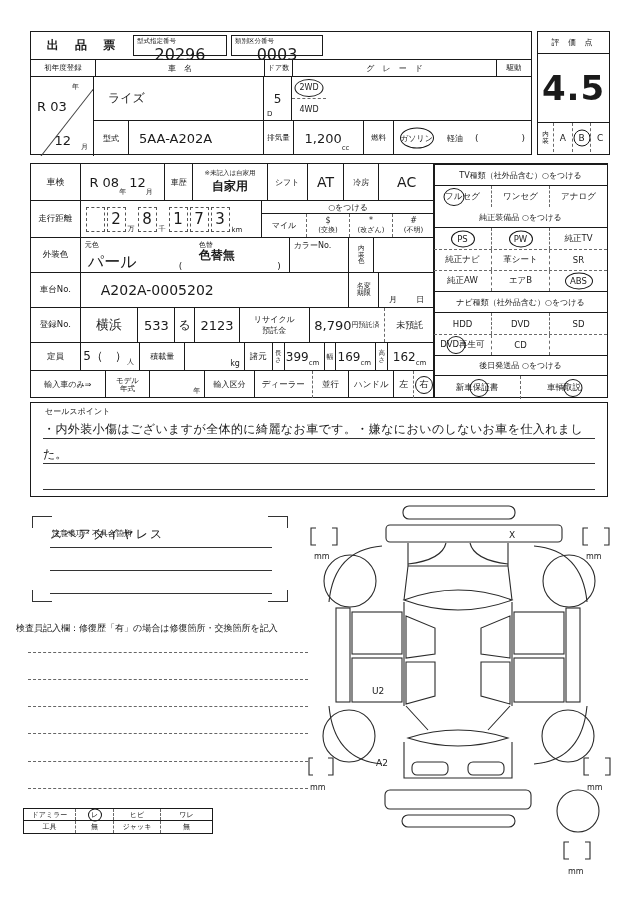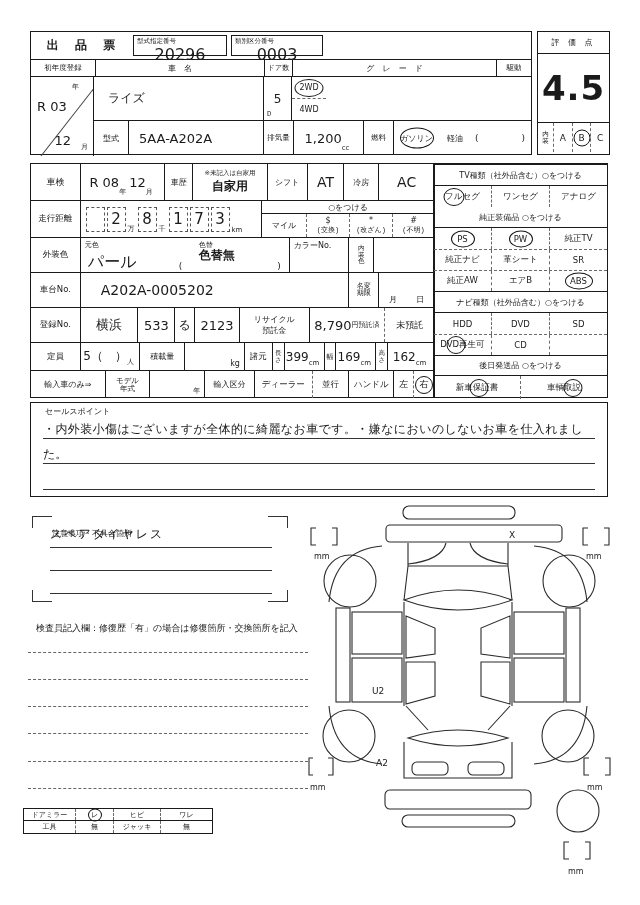--- a/index.html
+++ b/index.html
@@ -9,21 +9,21 @@
   .page{ position:relative; width:640px; height:905px; background:#fff; overflow:hidden; }
   .abs{ position:absolute; }
   .row{ display:flex; }
   .c{ display:flex; align-items:center; justify-content:center; position:relative; text-align:center; }
   .col{ display:flex; flex-direction:column; }
   .b15{ border:1.5px solid var(--ink); }
   .br{ border-right:1px solid var(--ink); }
   .bb{ border-bottom:1px solid var(--ink); }
   .brd{ border-right:1px dashed var(--dash); }
   .bbd{ border-bottom:1px dashed var(--dash); }
-  .f6{ font-size:6.5px; } .f7{ font-size:7px;font-family:Liberation Mono, monospace; } .f75{ font-size:7.5px; }
+  .f6{ font-size:6.5px; } .f7{ font-size:7px; } .f75{ font-size:7.5px; }
   .f8{ font-size:8px; } .f85{ font-size:8.5px; } .f9{ font-size:9px; } .f11{ font-size:16px; } .f12{ font-size:12px; }
   .f13{ font-size:13px; } .f14{ font-size:14px; }
   .bold{ font-weight:bold; }
   .vert{ line-height:1.05; word-break:break-all; text-align:center; }
   
   .cir{ position:relative; }
   .cir::after{ content:""; position:absolute; left:var(--cx,50%); top:var(--cy,50%);
     width:var(--cw,24px); height:var(--chh,17px); transform:translate(-50%,-50%);
     border:1.4px solid #151515; border-radius:50%; pointer-events:none; }
   .dbox{ width:19px; height:25px; border:1px dashed #555; display:flex; align-items:center;
@@ -343,21 +343,21 @@
   <div class="abs" style="left:32px;top:516px;width:256px;height:86px">
     <div class="corner ctl abs" style="left:0;top:0"></div>
     <div class="corner ctr abs" style="right:0;top:0"></div>
     <div class="corner cbl abs" style="left:0;bottom:0"></div>
     <div class="corner cbr abs" style="right:0;bottom:0"></div>
     <div class="uline abs f12" style="left:18px;top:10px;width:222px;height:22px;letter-spacing:2px">スペアタイヤレス</div>
     <div class="uline abs" style="left:18px;top:54px;width:222px"></div>
     <div class="uline abs" style="left:18px;top:77px;width:222px"></div>
   </div>
 
-  <div class="abs f9" style="left:36px;top:622px">検査員記入欄：修復歴「有」の場合は修復箇所・交換箇所を記入</div>
+  <div class="abs f9" style="left:16px;top:622px">検査員記入欄：修復歴「有」の場合は修復箇所・交換箇所を記入</div>
   <div class="abs dline" style="left:28px;top:652px;width:280px"></div>
   <div class="abs dline" style="left:28px;top:679px;width:280px"></div>
   <div class="abs dline" style="left:28px;top:706px;width:280px"></div>
   <div class="abs dline" style="left:28px;top:733px;width:280px"></div>
   <div class="abs dline" style="left:28px;top:761px;width:280px"></div>
   <div class="abs dline" style="left:28px;top:788px;width:280px"></div>
 
   <div class="abs" style="left:23px;top:808px;width:190px;height:26px;border:1px solid var(--ink)">
     <div class="row" style="height:12px;border-bottom:1px solid var(--ink)">
       <div class="c brd f7" style="width:52px">ドアミラー</div>

